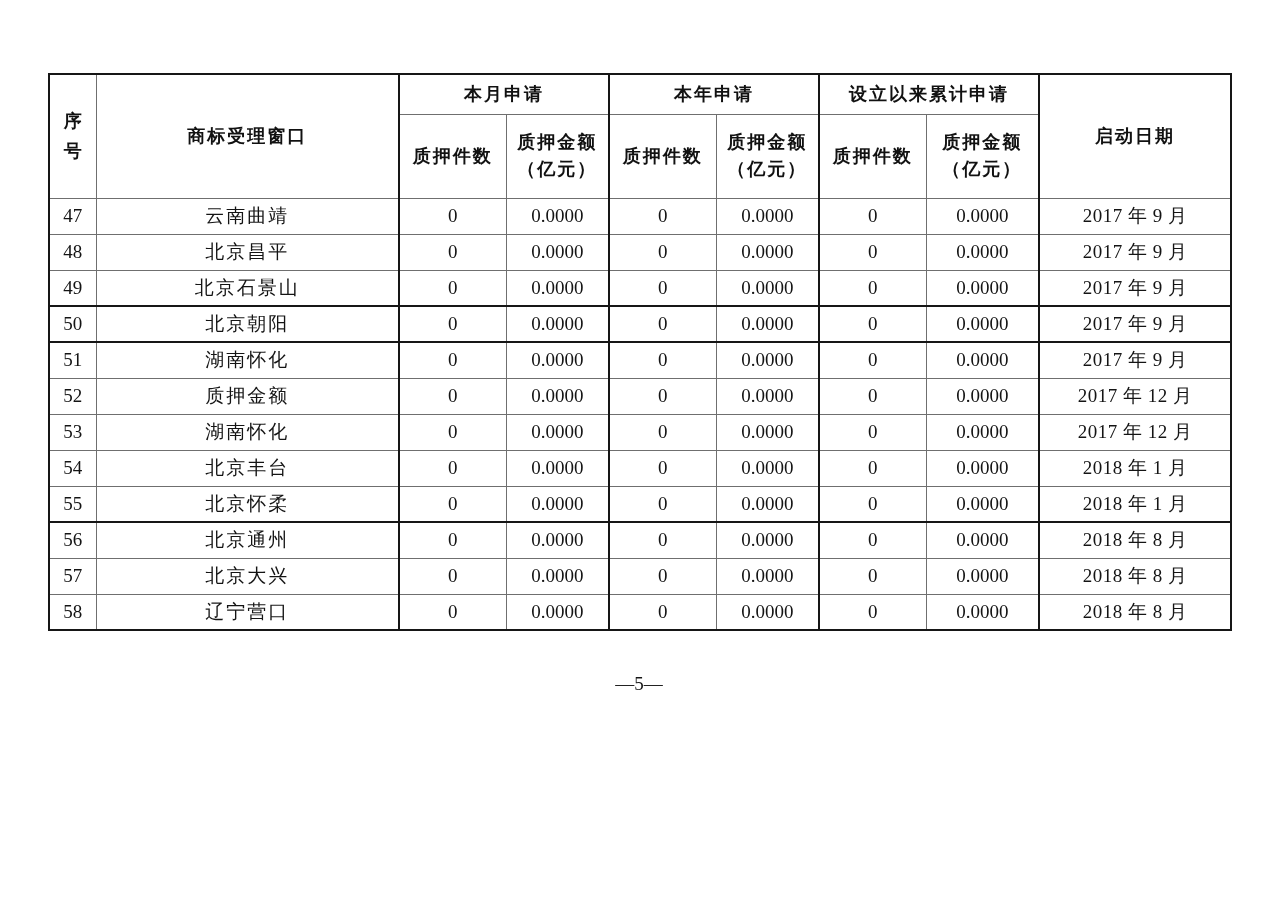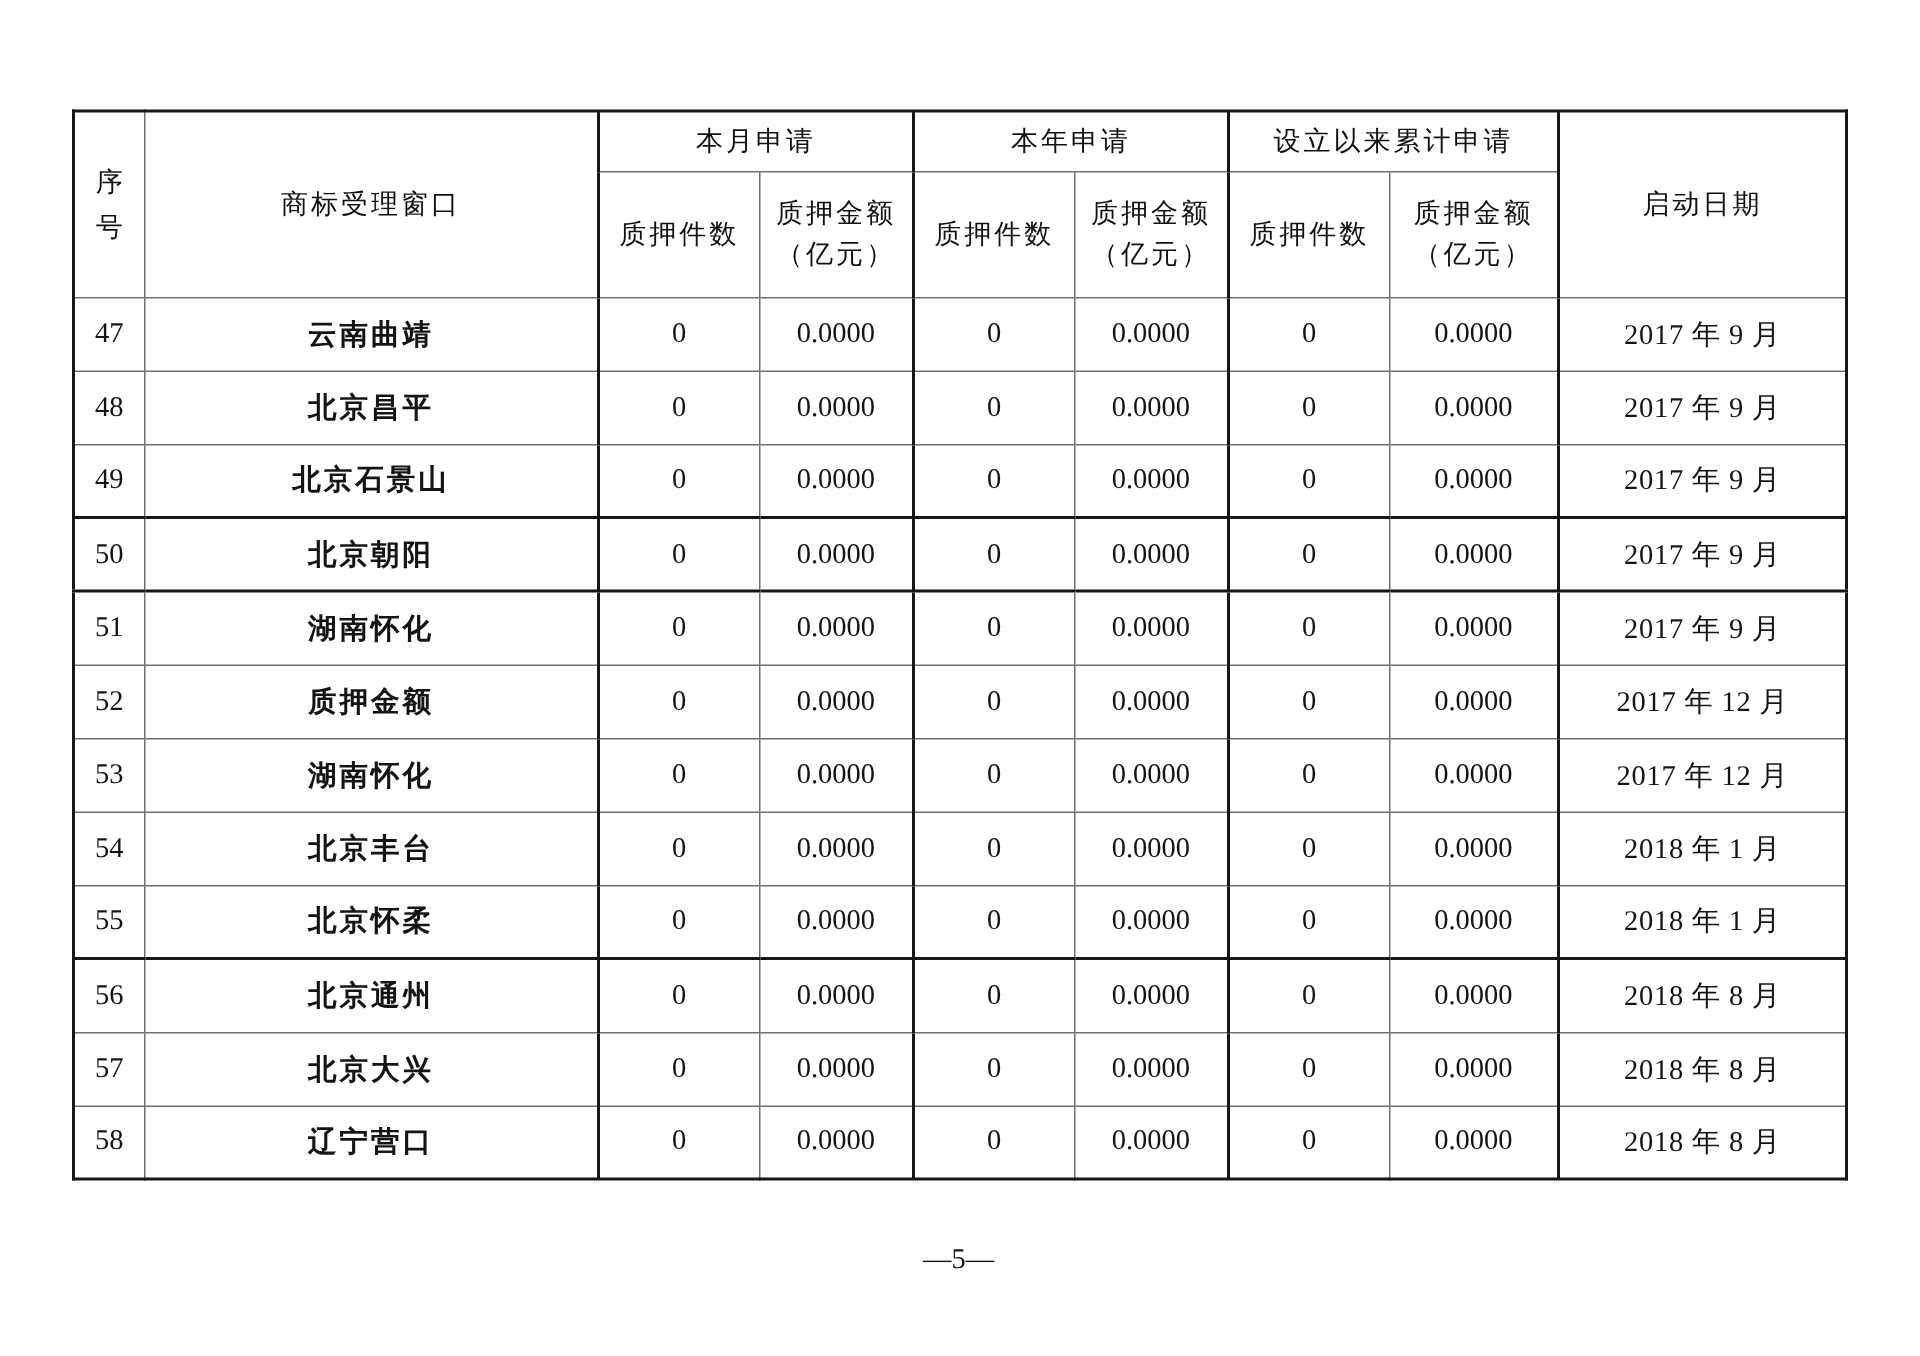--- a/index.html
+++ b/index.html
@@ -19,28 +19,28 @@
   }
   .stats-table th, .stats-table td {
     border: 1px solid #6f6f6f;
     text-align: center;
     vertical-align: middle;
     padding: 0;
     overflow: hidden;
   }
   thead th {
     font-family: "Liberation Sans", sans-serif;
-    font-weight: 400;
+    font-weight: 700;
     font-size: 18px;
     letter-spacing: 2px;
     color: #111;
   }
   thead tr.tier1 { height: 40px; }
   thead tr.tier2 { height: 84px; }
-  tbody tr { height: 49px; }
+  tbody tr { height: 36px; }
   tbody td { font-size: 19px; color: #141414; }
 
   
   .serial-stack {
     width: 22px; margin: 0 auto;
     word-break: break-all;
     line-height: 30px;
     text-align: right;
   }
   .amount-head span { display: block; line-height: 27px; }
@@ -49,21 +49,21 @@
   thead tr.tier1 th:nth-child(n+3) { border-left: 2px solid #161616; }
   thead tr.tier2 th:nth-child(odd) { border-left: 2px solid #161616; }
   tbody td:nth-child(3), tbody td:nth-child(5),
   tbody td:nth-child(7), tbody td:nth-child(9) { border-left: 2px solid #161616; }
 
   
   tbody tr:nth-of-type(4) td,
   tbody tr:nth-of-type(5) td,
   tbody tr:nth-of-type(10) td { border-top: 2px solid #161616; }
 
-  .c-win { letter-spacing: 2px; font-weight: bold; }
+  .c-win { letter-spacing: 2px; }
   .c-date { letter-spacing: 0.5px; }
 
   .page-num {
     width: 1182px;
     margin: 42px 0 0 48px;
     text-align: center;
     font-size: 19px;
     color: #141414;
   }
 </style>

